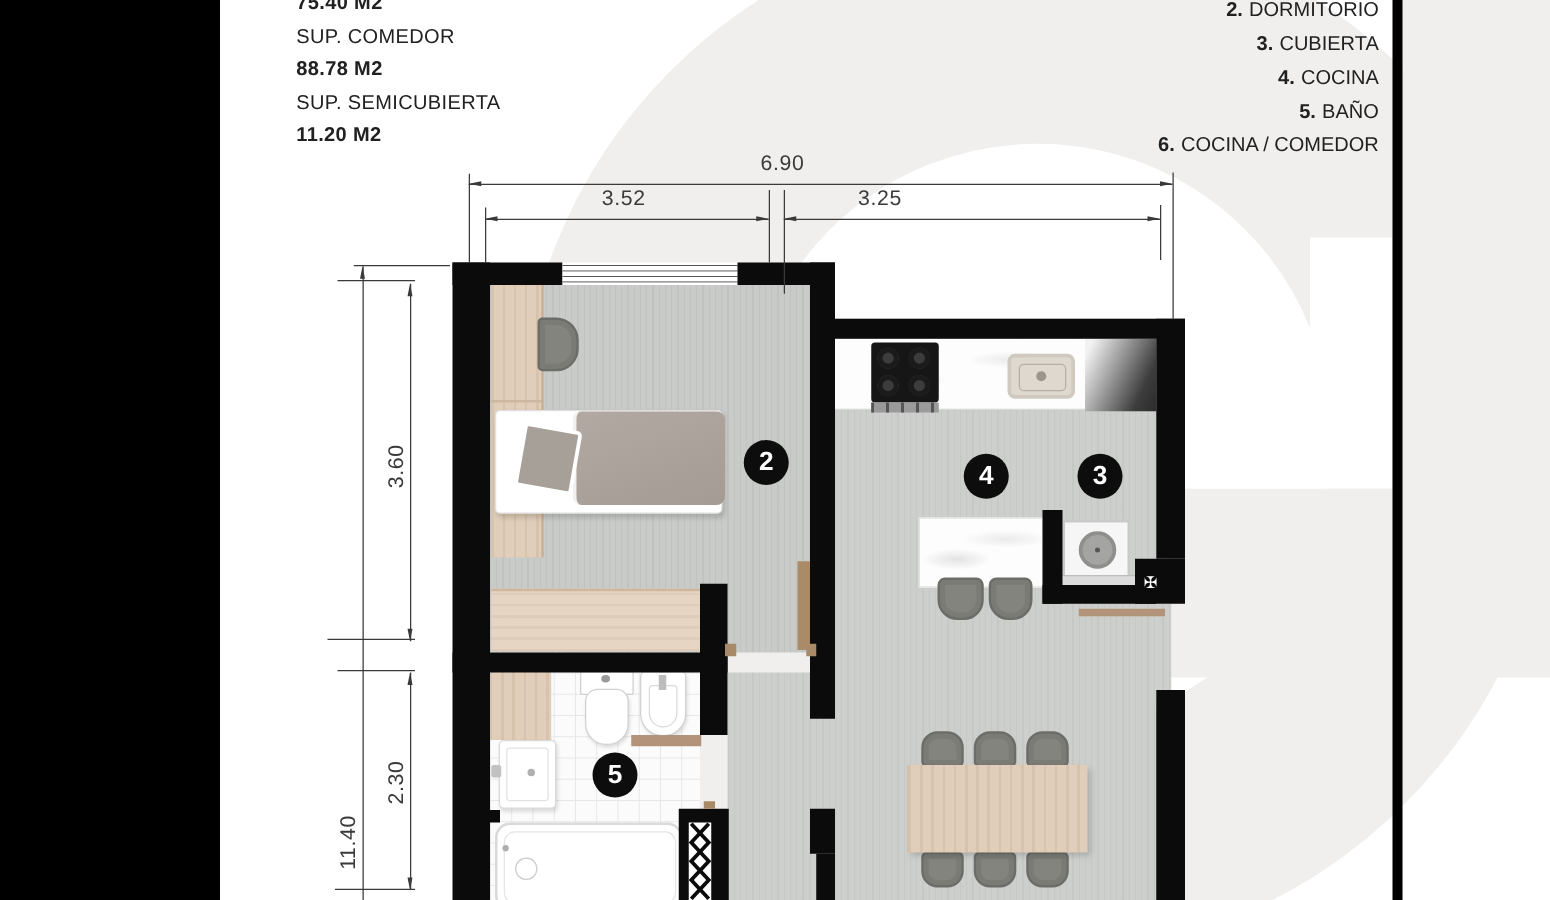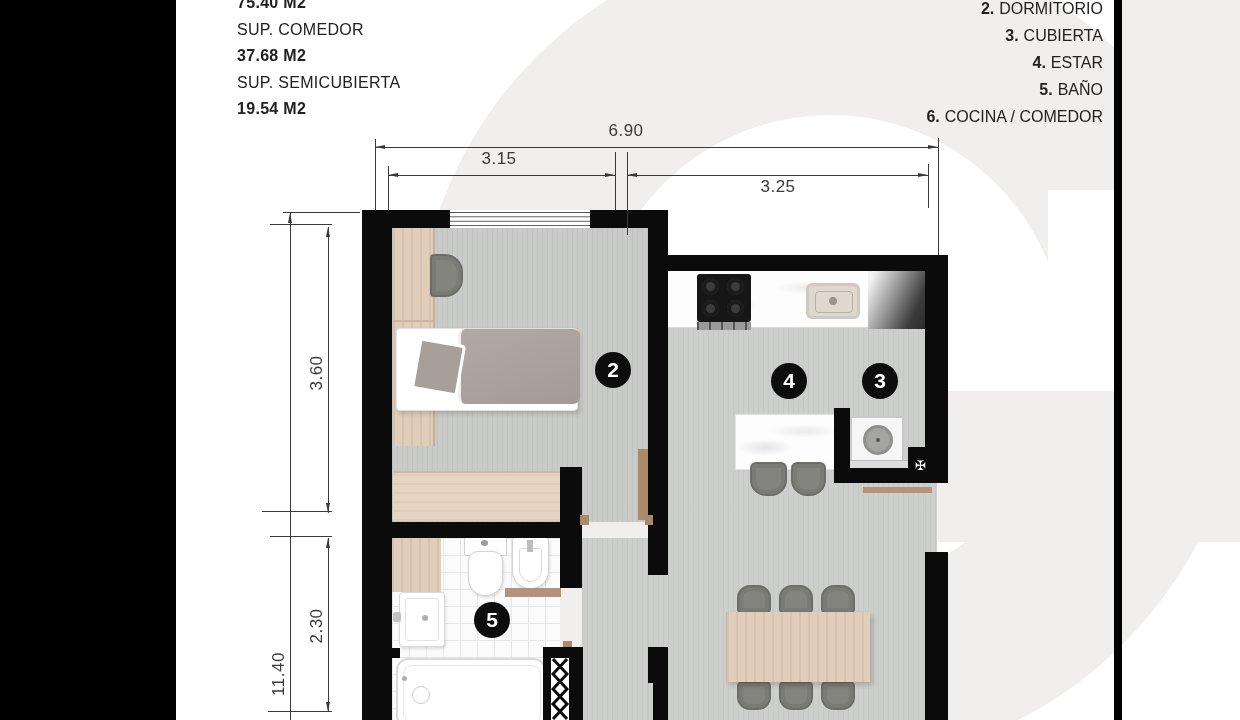--- a/index.html
+++ b/index.html
@@ -163,28 +163,28 @@
   <div class="badge" style="left:862px;top:363px;">3</div>
   <div class="badge" style="left:474px;top:602px;">5</div>
 
   <div class="dim-label" style="left:596px;top:121px;width:60px;text-align:center;">6.90</div>
   <div class="dim-line" style="left:375px;top:147px;width:563px;height:1px;"></div>
   <div class="arr arr-l" style="left:375px;top:145px;"></div>
   <div class="arr arr-r" style="left:928px;top:145px;"></div>
   <div class="dim-line" style="left:375px;top:139px;width:1px;height:71px;"></div>
   <div class="dim-line" style="left:938px;top:138px;width:1px;height:117px;"></div>
 
-  <div class="dim-label" style="left:469px;top:149px;width:60px;">3.15</div>
+  <div class="dim-label" style="left:469px;top:149px;width:60px;">3.52</div>
   <div class="dim-line" style="left:388px;top:175px;width:227px;height:1px;"></div>
   <div class="arr arr-l" style="left:388px;top:173px;"></div>
   <div class="arr arr-r" style="left:605px;top:173px;"></div>
   <div class="dim-line" style="left:388px;top:166px;width:1px;height:44px;"></div>
   <div class="dim-line" style="left:615px;top:152px;width:1px;height:58px;"></div>
 
-  <div class="dim-label" style="left:748px;top:149px;width:60px;margin-top:28px;">3.25</div>
+  <div class="dim-label" style="left:674px;top:149px;width:60px;">3.25</div>
   <div class="dim-line" style="left:627px;top:175px;width:301px;height:1px;"></div>
   <div class="arr arr-l" style="left:627px;top:173px;"></div>
   <div class="arr arr-r" style="left:918px;top:173px;"></div>
   <div class="dim-line" style="left:627px;top:152px;width:1px;height:83px;"></div>
   <div class="dim-line" style="left:928px;top:164px;width:1px;height:44px;"></div>
 
   <div class="dim-label rot" style="left:287px;top:363px;width:60px;">3.60</div>
   <div class="dim-line" style="left:328px;top:227px;width:1px;height:286px;"></div>
   <div class="arr arr-u" style="left:326px;top:227px;"></div>
   <div class="arr arr-d" style="left:326px;top:503px;"></div>
@@ -202,34 +202,34 @@
   <div class="dim-line" style="left:290px;top:213px;width:1px;height:507px;"></div>
   <div class="arr arr-u" style="left:288px;top:213px;"></div>
   <div class="dim-line" style="left:283px;top:212px;width:77px;height:1px;"></div>
 
   <div class="sidebar" style="left:0;top:0;width:176px;height:720px;"></div>
   <div class="sidebar" style="left:1114px;top:0;width:8px;height:720px;"></div>
 
   <div class="stats">
     <div class="row b">75.40 M2</div>
     <div class="row">SUP. COMEDOR</div>
-    <div class="row b">37.68 M2</div>
+    <div class="row b">88.78 M2</div>
     <div class="row">SUP. SEMICUBIERTA</div>
-    <div class="row b">19.54 M2</div>
+    <div class="row b">11.20 M2</div>
   </div>
 
   <div class="legend">
     <div class="row">
       <span class="num">2.</span><span>DORMITORIO</span>
     </div>
     <div class="row">
       <span class="num">3.</span><span>CUBIERTA</span>
     </div>
     <div class="row">
-      <span class="num">4.</span><span>ESTAR</span>
+      <span class="num">4.</span><span>COCINA</span>
     </div>
     <div class="row">
       <span class="num">5.</span><span>BAÑO</span>
     </div>
     <div class="row">
       <span class="num">6.</span><span>COCINA / COMEDOR</span>
     </div>
   </div>
 
 </div>

